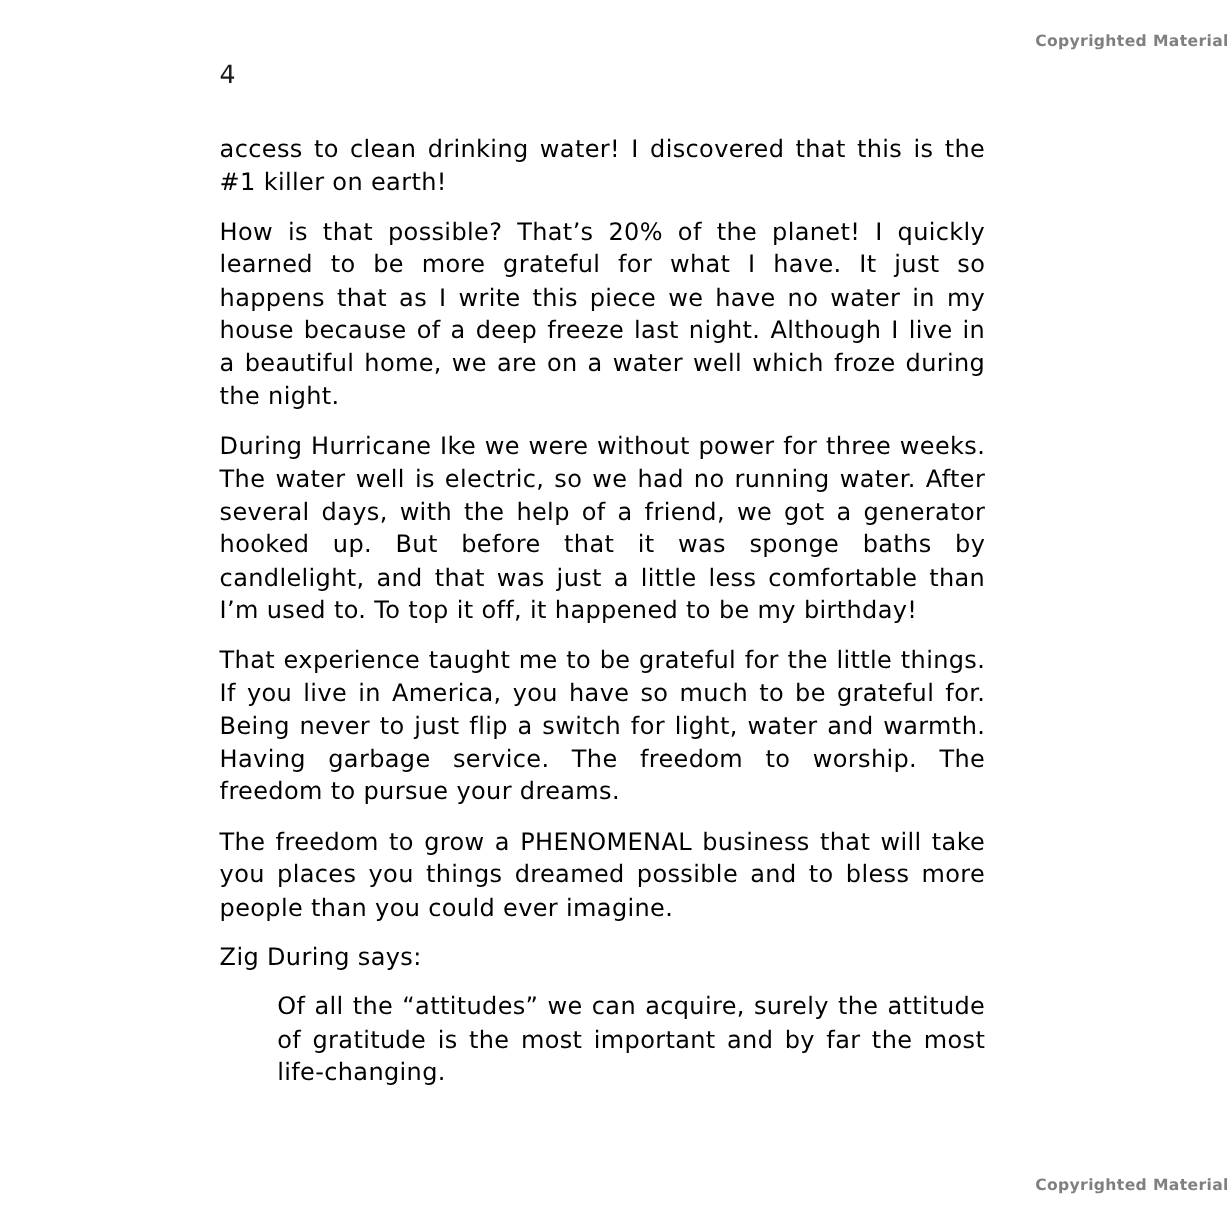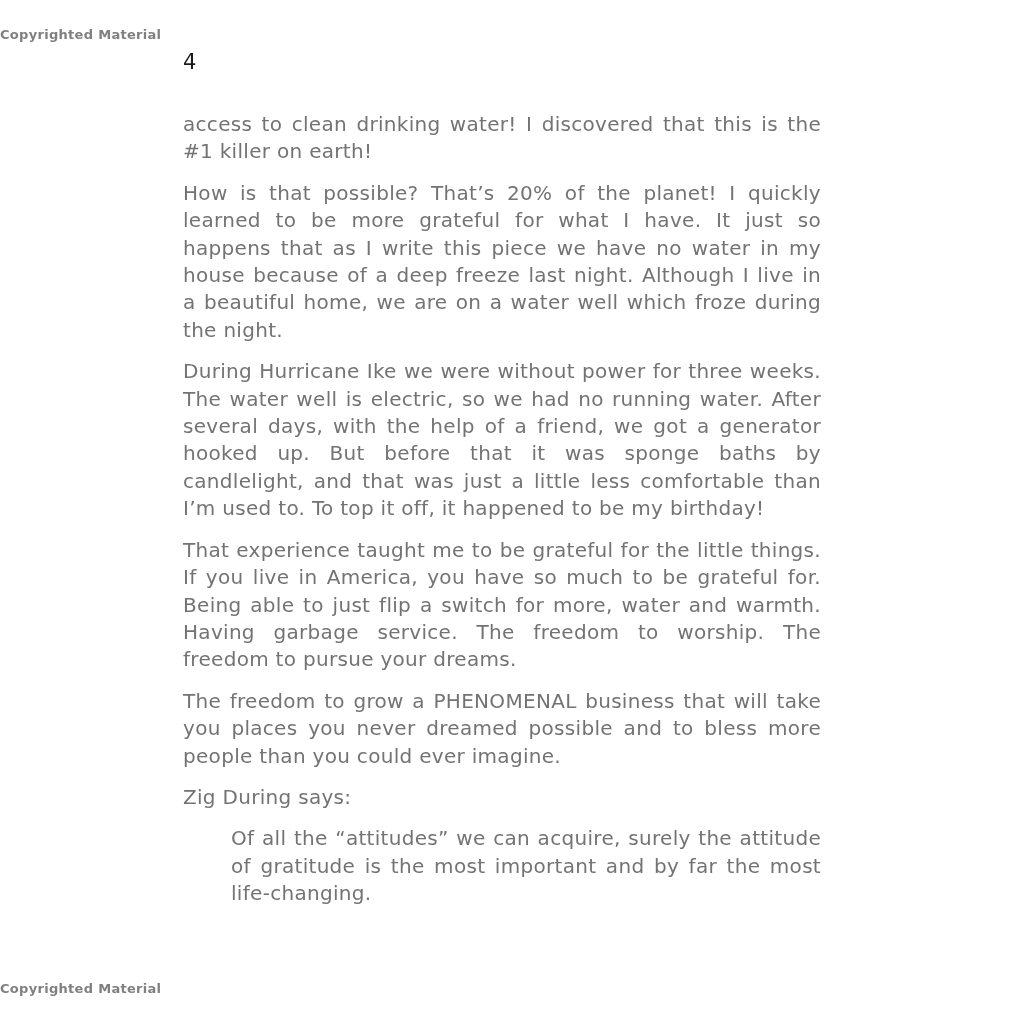--- a/index.html
+++ b/index.html
@@ -12,21 +12,21 @@
     width: 1024px;
     height: 1024px;
     background: #ffffff;
     font-family: "DejaVu Sans", "Liberation Sans", sans-serif;
     overflow: hidden;
   }
   .notice {
     position: absolute;
     left: 0;
     right: 0;
-    text-align: left;
+    text-align: right;
     font-size: 13px;
     font-weight: bold;
     letter-spacing: 0.3px;
     color: #808080;
   }
   .notice.top { top: 27px; }
   .notice.bottom { top: 981px; }
   .page-number {
     position: absolute;
     top: 50px;
@@ -38,41 +38,41 @@
     position: absolute;
     top: 111px;
     left: 183px;
     width: 638px;
   }
   .content p {
     margin: 0 0 14px 0;
     font-size: 20px;
     line-height: 27.4px;
     letter-spacing: 0.3px;
-    color: #737373;
+    color: #000000;
     text-align: justify;
   }
   .content p.quote {
     padding-left: 48px;
   }
 </style>
 </head>
 <body>
 
 <div class="page">
 
   <div class="notice top">Copyrighted Material</div>
 
   <div class="page-number">4</div>
 
   <div class="content">
     <p>access to clean drinking water! I discovered that this is the #1 killer on earth!</p>
     <p>How is that possible? That’s 20% of the planet! I quickly learned to be more grateful for what I have. It just so happens that as I write this piece we have no water in my house because of a deep freeze last night. Although I live in a beautiful home, we are on a water well which froze during the night.</p>
     <p>During Hurricane Ike we were without power for three weeks. The water well is electric, so we had no running water. After several days, with the help of a friend, we got a generator hooked up. But before that it was sponge baths by candlelight, and that was just a little less comfortable than I’m used to. To top it off, it happened to be my birthday!</p>
-    <p>That experience taught me to be grateful for the little things. If you live in America, you have so much to be grateful for. Being able to just flip a switch for more, water and warmth. Having garbage service. The freedom to worship. The freedom to pursue your dreams.</p>
-    <p>The freedom to grow a PHENOMENAL business that will take you places you never dreamed possible and to bless more people than you could ever imagine.</p>
+    <p>That experience taught me to be grateful for the little things. If you live in America, you have so much to be grateful for. Being never to just flip a switch for light, water and warmth. Having garbage service. The freedom to worship. The freedom to pursue your dreams.</p>
+    <p>The freedom to grow a PHENOMENAL business that will take you places you things dreamed possible and to bless more people than you could ever imagine.</p>
     <p>Zig During says:</p>
     <p class="quote">Of all the “attitudes” we can acquire, surely the attitude of gratitude is the most important and by far the most life-changing.</p>
   </div>
 
   <div class="notice bottom">Copyrighted Material</div>
 
 </div>
 
 </body></html>

